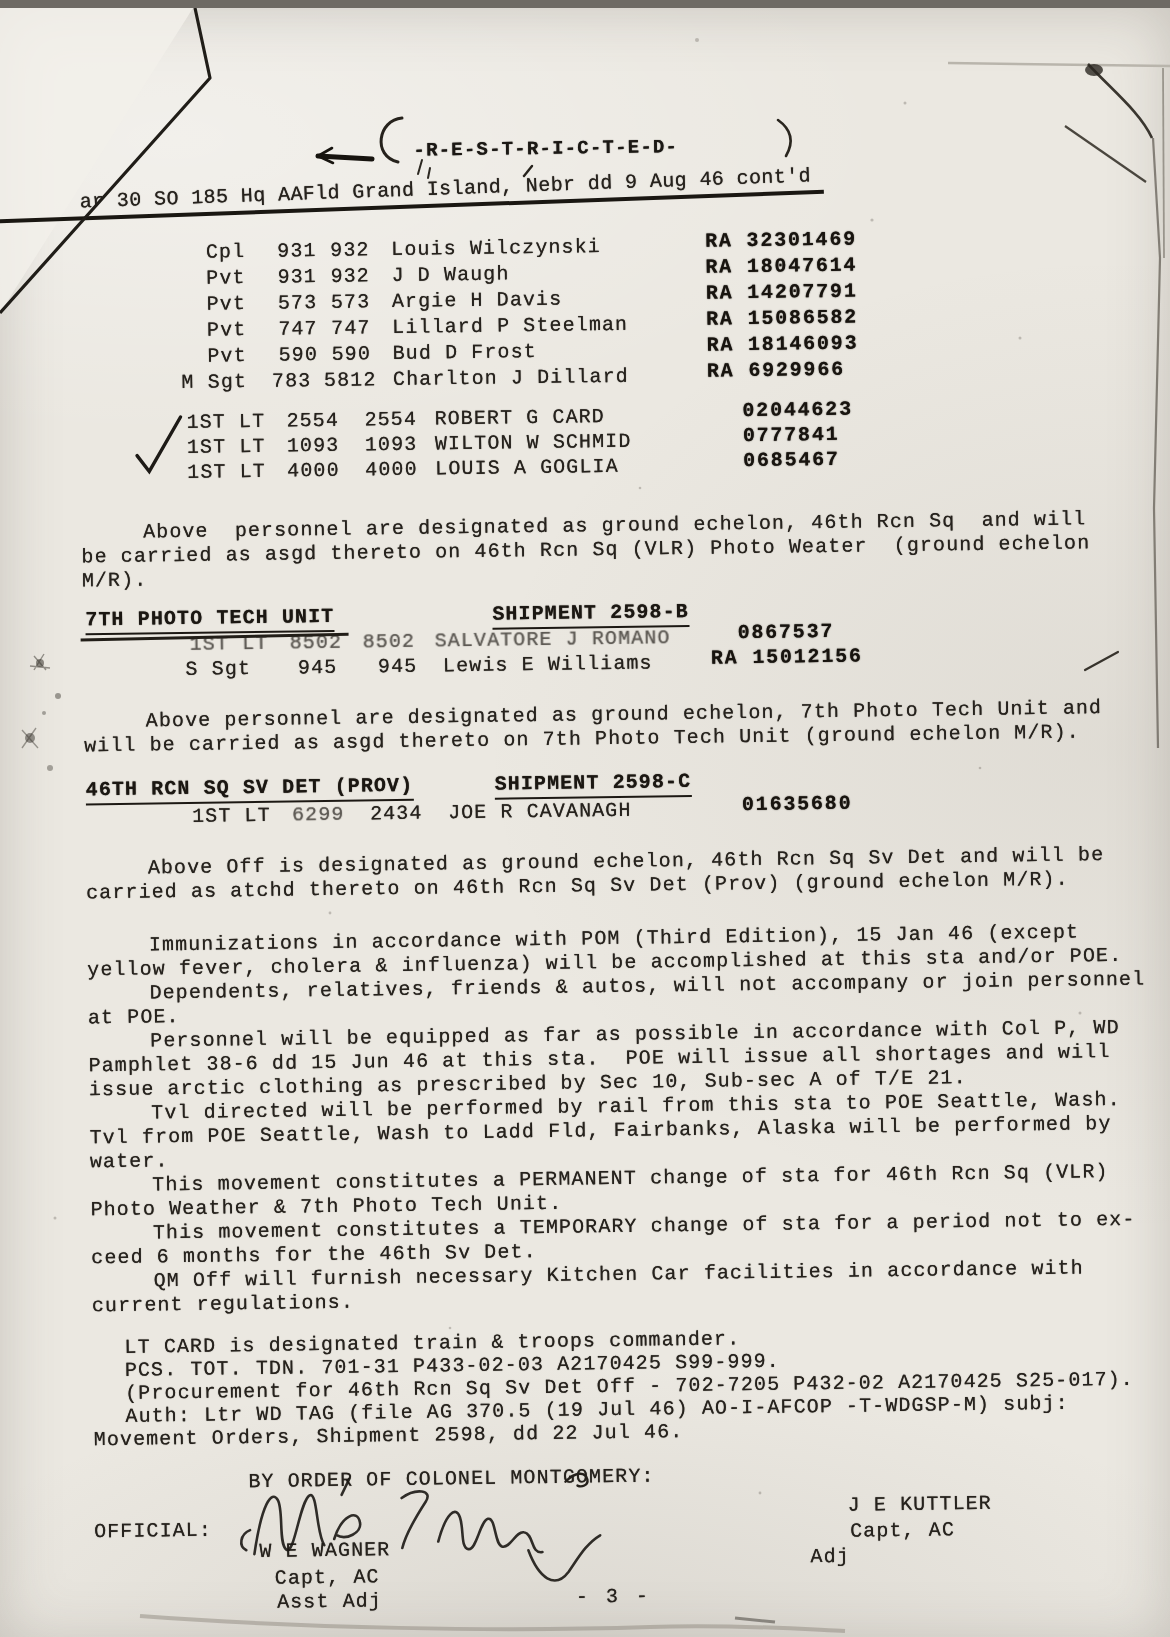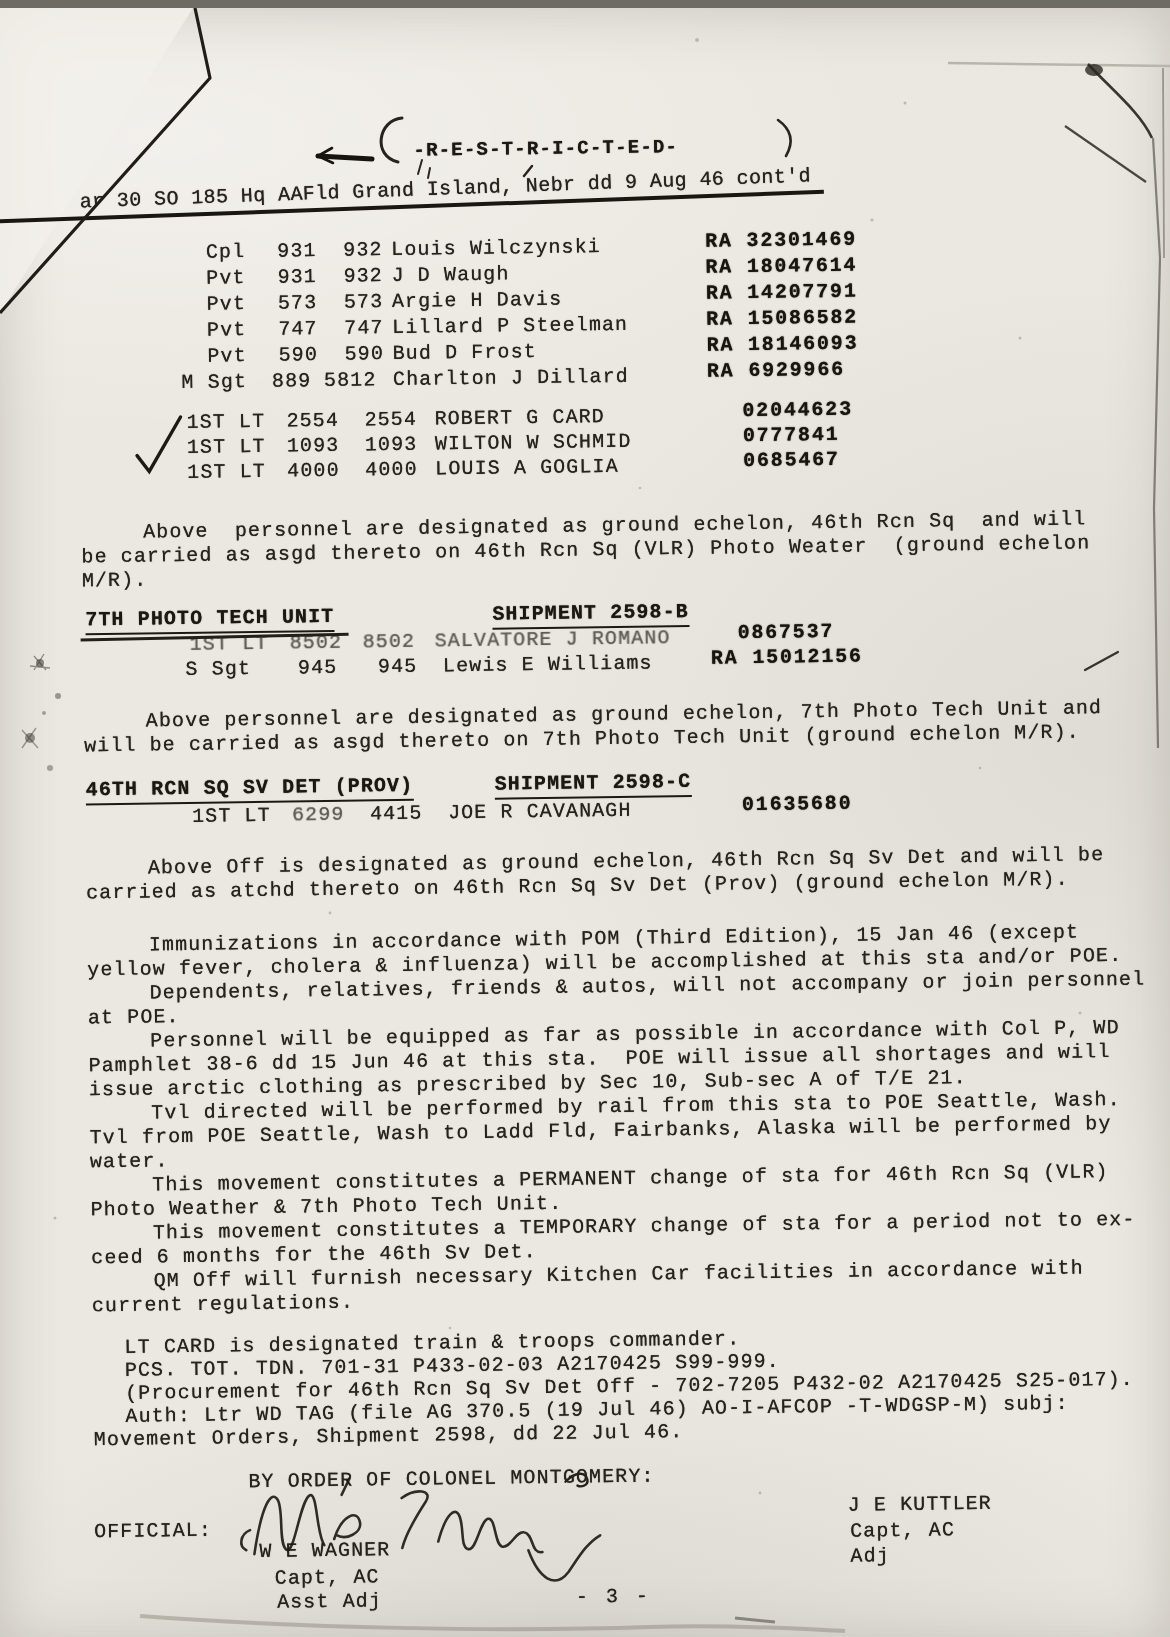--- a/index.html
+++ b/index.html
@@ -24,21 +24,21 @@
      font-size:19px;font-weight:bold;letter-spacing:1.2px;color:#1b1814;
      text-shadow:0 0 1px rgba(20,17,12,.9);}
   .cont-wrap{position:absolute;left:0;top:180px;width:900px;
      transform:rotate(-1.25deg);transform-origin:0 0;}
   .cont-line{position:absolute;left:88px;top:0;white-space:pre;font-size:20px;
      letter-spacing:0.4px;text-shadow:0 0 0.9px rgba(25,21,16,.9);}
   .cont-underline{position:absolute;left:0;top:26px;width:832px;height:3.5px;background:#1a1712;}
   .row{position:absolute;left:0;width:1170px;height:26px;font-size:20px;letter-spacing:1.1px;}
   .cell{position:absolute;white-space:pre;text-shadow:0 0 0.8px rgba(32,28,22,.85);}
   .r-en .grade{left:120px;width:133px;text-align:right;}
-  .r-en .n1{left:285px;} .r-en .n2{left:351px;} .r-en .nm{left:399px;} .r-en .sn{left:713px;}
+  .r-en .n1{left:285px;} .r-en .n2{left:338px;} .r-en .nm{left:399px;} .r-en .sn{left:713px;}
   .r-of .grade{left:192px;} .r-of .n1{left:292px;} .r-of .n2{left:370px;}
   .r-of .nm{left:440px;} .r-of .sn{left:748px;}
   .r-mx .grade{left:120px;width:133px;text-align:right;}
   .r-mx .n1{left:300px;} .r-mx .n2{left:380px;} .r-mx .nm{left:445px;} .r-mx .sn{left:713px;}
   .sn{top:-4px;font-weight:bold;letter-spacing:1.8px;color:#18140f;
       text-shadow:0 0 1.2px rgba(18,14,9,.9);}
   .ghost{opacity:.72;filter:blur(.45px);}
   .para{position:absolute;font-size:20px;letter-spacing:1.1px;}
   .para .line{white-space:pre;height:24px;line-height:24px;text-shadow:0 0 0.8px rgba(32,28,22,.85);}
   .tight .line{height:23px;line-height:23px;}
@@ -97,21 +97,21 @@
     </div>
     <div class="row r-en" style="top:334px">
       <span class="cell grade">Pvt</span>
       <span class="cell n1">590</span>
       <span class="cell n2">590</span>
       <span class="cell nm">Bud D Frost</span>
       <span class="cell sn">RA 18146093</span>
     </div>
     <div class="row r-en" style="top:360px">
       <span class="cell grade">M Sgt</span>
-      <span class="cell n1" style="left:278px">889</span>
+      <span class="cell n1" style="left:278px">783</span>
       <span class="cell n2" style="left:330px">5812</span>
       <span class="cell nm">Charlton J Dillard</span>
       <span class="cell sn">RA 6929966</span>
     </div>
 
     <div class="row r-of" style="top:400px">
       <span class="cell grade">1ST LT</span>
       <span class="cell n1">2554</span>
       <span class="cell n2">2554</span>
       <span class="cell nm">ROBERT G CARD</span>
@@ -161,21 +161,21 @@
       <div class="line indent">Above personnel are designated as ground echelon, 7th Photo Tech Unit and</div>
       <div class="line">will be carried as asgd thereto on 7th Photo Tech Unit (ground echelon M/R).</div>
     </div>
 
     <div class="t hdr" style="left:86px;top:766px">46TH RCN SQ SV DET (PROV)</div>
     <div class="t hdr" style="left:495px;top:766px">SHIPMENT 2598-C</div>
 
     <div class="row r-of" style="top:794px">
       <span class="cell grade">1ST LT</span>
       <span class="cell n1 ghost">6299</span>
-      <span class="cell n2">4415</span>
+      <span class="cell n2">2434</span>
       <span class="cell nm" style="left:448px">JOE R CAVANAGH</span>
       <span class="cell sn" style="left:742px">01635680</span>
     </div>
 
     <div class="para" style="left:85px;top:845px">
       <div class="line indent">Above Off is designated as ground echelon, 46th Rcn Sq Sv Det and will be</div>
       <div class="line">carried as atchd thereto on 46th Rcn Sq Sv Det (Prov) (ground echelon M/R).</div>
     </div>
 
     <div class="para" style="left:85px;top:922px">
@@ -223,21 +223,21 @@
       <div class="line">Movement Orders, Shipment 2598, dd 22 Jul 46.</div>
     </div>
 
     <div class="t" style="left:239px;top:1460px">BY ORDER OF COLONEL MONTGOMERY:</div>
     <div class="t" style="left:84px;top:1508px">OFFICIAL:</div>
     <div class="t" style="left:249px;top:1530px">W E WAGNER</div>
     <div class="t" style="left:264px;top:1557px">Capt, AC</div>
     <div class="t" style="left:266px;top:1581px">Asst Adj</div>
     <div class="t" style="left:838px;top:1492px">J E KUTTLER</div>
     <div class="t" style="left:840px;top:1518px">Capt, AC</div>
-    <div class="t" style="left:840px;top:1543px">Adj</div>
+    <div class="t" style="left:800px;top:1543px">Adj</div>
     <div class="t" style="left:565px;top:1580px;letter-spacing:3px">- 3 -</div>
 
     <svg class="overlay" width="1170" height="1637">
 
       <path d="M142,444 L154,460 L186,406" fill="none" stroke="#1d1a16" stroke-width="3.4" stroke-linecap="round"></path>
 
       <g stroke="#1c1915" stroke-width="2.6" fill="none" stroke-linecap="round" opacity="0.9">
         <path d="M236,1540 c-8,-4 -6,-16 4,-20"></path>
         <path d="M244,1544 C252,1494 262,1480 268,1490 C274,1500 268,1534 276,1540 C284,1546 290,1492 300,1486 C308,1482 306,1524 314,1536"></path>
         <path d="M324,1530 c8,-24 24,-30 26,-16 c2,10 -14,18 -24,12"></path>

